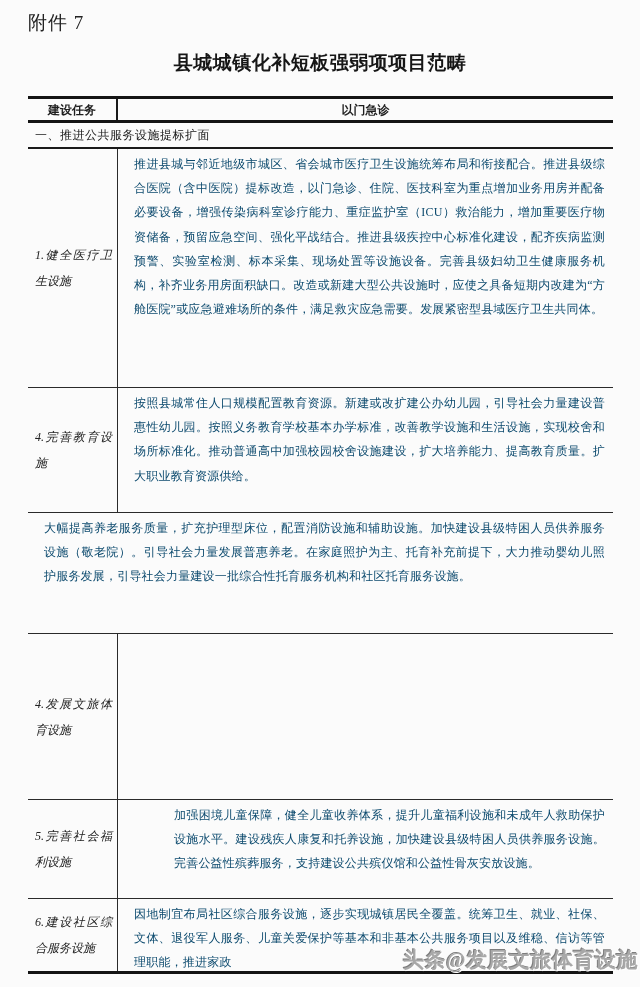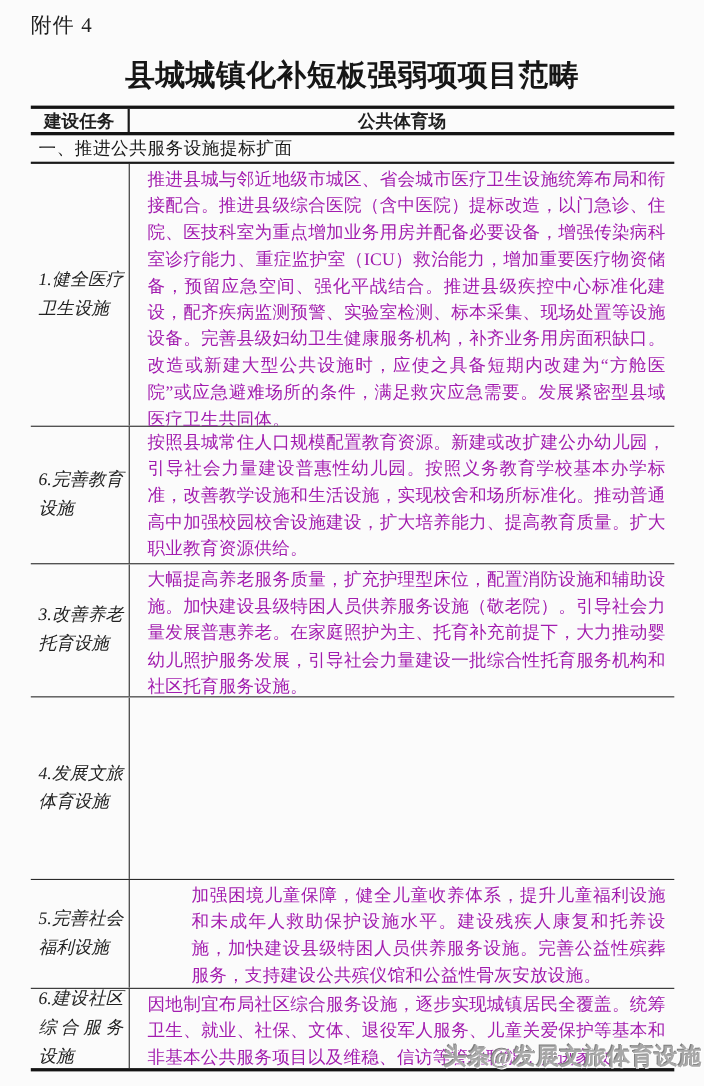--- a/index.html
+++ b/index.html
@@ -10,28 +10,28 @@
     overflow: hidden;
     font-family: "Liberation Serif", "DejaVu Serif", serif;
     color: #1e1e1e;
   }
   .attachment {
     position: absolute; left: 28px; top: 10px;
     font-size: 19px; color: #222; letter-spacing: 1px;
   }
   .doc-title {
     position: absolute; left: 0; top: 50px; width: 100%;
-    text-align: center; font-size: 27px; font-weight: bold;
+    text-align: center; font-size: 19px; font-weight: bold;
     color: #161616; letter-spacing: 0.5px;
   }
   .table {
     position: absolute; left: 28px; top: 96px; width: 585px;
     border-top: 3px solid #141414;
     border-bottom: 3px solid #141414;
-    font-size: 16px;
+    font-size: 12px;
   }
   .thead {
     display: flex; height: 24px;
     border-bottom: 3px solid #141414;
     font-weight: bold;
   }
   .thead .th-task {
     width: 90px; text-align: center; line-height: 23px;
     border-right: 2px solid #1a1a1a;
   }
@@ -49,72 +49,69 @@
     border-right: 1.5px solid #2a2a2a;
     display: flex; align-items: center;
     padding: 2px 5px 2px 7px;
     font-style: italic;
   }
   .cell-task .task-text {
     width: 100%; text-align: justify; line-height: 26px; color: #222;
   }
   .cell-scope {
     flex: 1; padding: 3px 8px 3px 16px;
-    text-align: justify; line-height: 24.2px; color: #a21caf;
+    text-align: justify; line-height: 24.2px; color: #0c4a6e;
     letter-spacing: 0.2px;
   }
   .r1 { height: 239px; }
   .r2 { height: 125px; }
   .r3 { height: 121px; }
   .r4 { height: 166px; }
   .r5 { height: 99px; gap: 40px; }
   .r6 { height: 72px; }
   .watermark {
     position: absolute; right: 2px; top: 946px;
     font-size: 21px; font-weight: bold;
     color: #a8a8a8;
     text-shadow: 1px 1px 0 #ffffff, -1px -1px 0 #7d7d7d;
     letter-spacing: 0.5px;
     white-space: nowrap;
   }
 </style>
 </head>
 <body>
 
-<div class="attachment">附件 4</div>
+<div class="attachment">附件 7</div>
 
 <div class="doc-title">县城城镇化补短板强弱项项目范畴</div>
 
 <div class="table">
 
   <div class="thead">
     <div class="th-task">建设任务</div>
-    <div class="th-scope">公共体育场</div>
+    <div class="th-scope">以门急诊</div>
   </div>
 
   <div class="section-row">一、推进公共服务设施提标扩面</div>
 
   <div class="trow r1">
     <div class="cell-task">
       <div class="task-text">1.健全医疗卫生设施</div>
     </div>
     <div class="cell-scope">推进县城与邻近地级市城区、省会城市医疗卫生设施统筹布局和衔接配合。推进县级综合医院（含中医院）提标改造，以门急诊、住院、医技科室为重点增加业务用房并配备必要设备，增强传染病科室诊疗能力、重症监护室（ICU）救治能力，增加重要医疗物资储备，预留应急空间、强化平战结合。推进县级疾控中心标准化建设，配齐疾病监测预警、实验室检测、标本采集、现场处置等设施设备。完善县级妇幼卫生健康服务机构，补齐业务用房面积缺口。改造或新建大型公共设施时，应使之具备短期内改建为“方舱医院”或应急避难场所的条件，满足救灾应急需要。发展紧密型县域医疗卫生共同体。</div>
   </div>
 
   <div class="trow r2">
     <div class="cell-task">
-      <div class="task-text">6.完善教育设施</div>
+      <div class="task-text">4.完善教育设施</div>
     </div>
     <div class="cell-scope">按照县城常住人口规模配置教育资源。新建或改扩建公办幼儿园，引导社会力量建设普惠性幼儿园。按照义务教育学校基本办学标准，改善教学设施和生活设施，实现校舍和场所标准化。推动普通高中加强校园校舍设施建设，扩大培养能力、提高教育质量。扩大职业教育资源供给。</div>
   </div>
 
   <div class="trow r3">
-    <div class="cell-task">
-      <div class="task-text">3.改善养老托育设施</div>
-    </div>
     <div class="cell-scope">大幅提高养老服务质量，扩充护理型床位，配置消防设施和辅助设施。加快建设县级特困人员供养服务设施（敬老院）。引导社会力量发展普惠养老。在家庭照护为主、托育补充前提下，大力推动婴幼儿照护服务发展，引导社会力量建设一批综合性托育服务机构和社区托育服务设施。</div>
   </div>
 
   <div class="trow r4">
     <div class="cell-task">
       <div class="task-text">4.发展文旅体育设施</div>
     </div>
   </div>
 
   <div class="trow r5">

